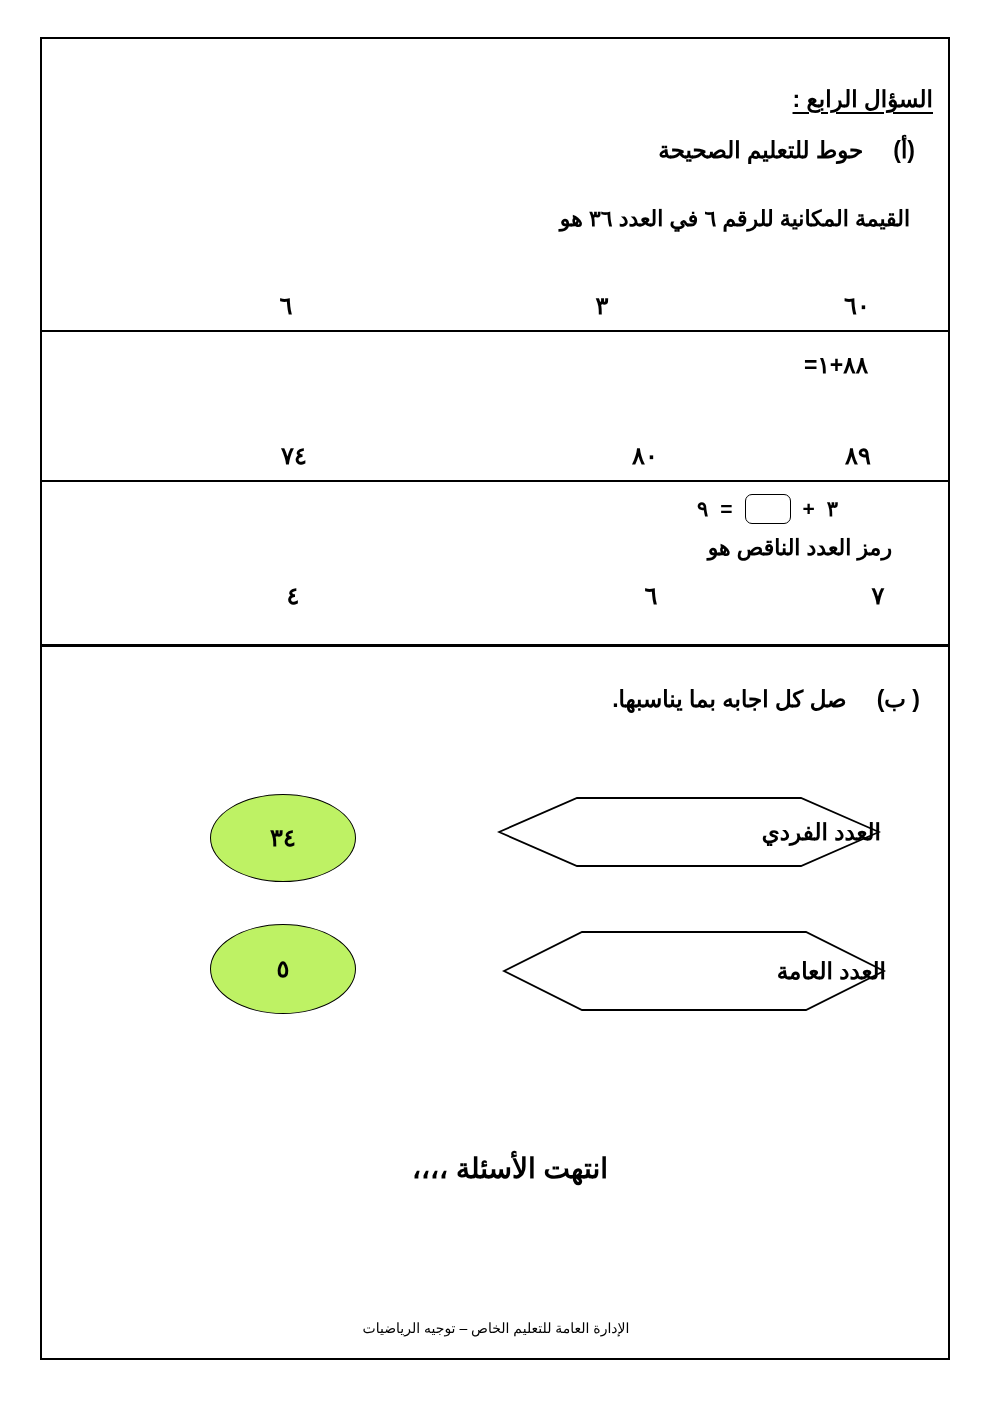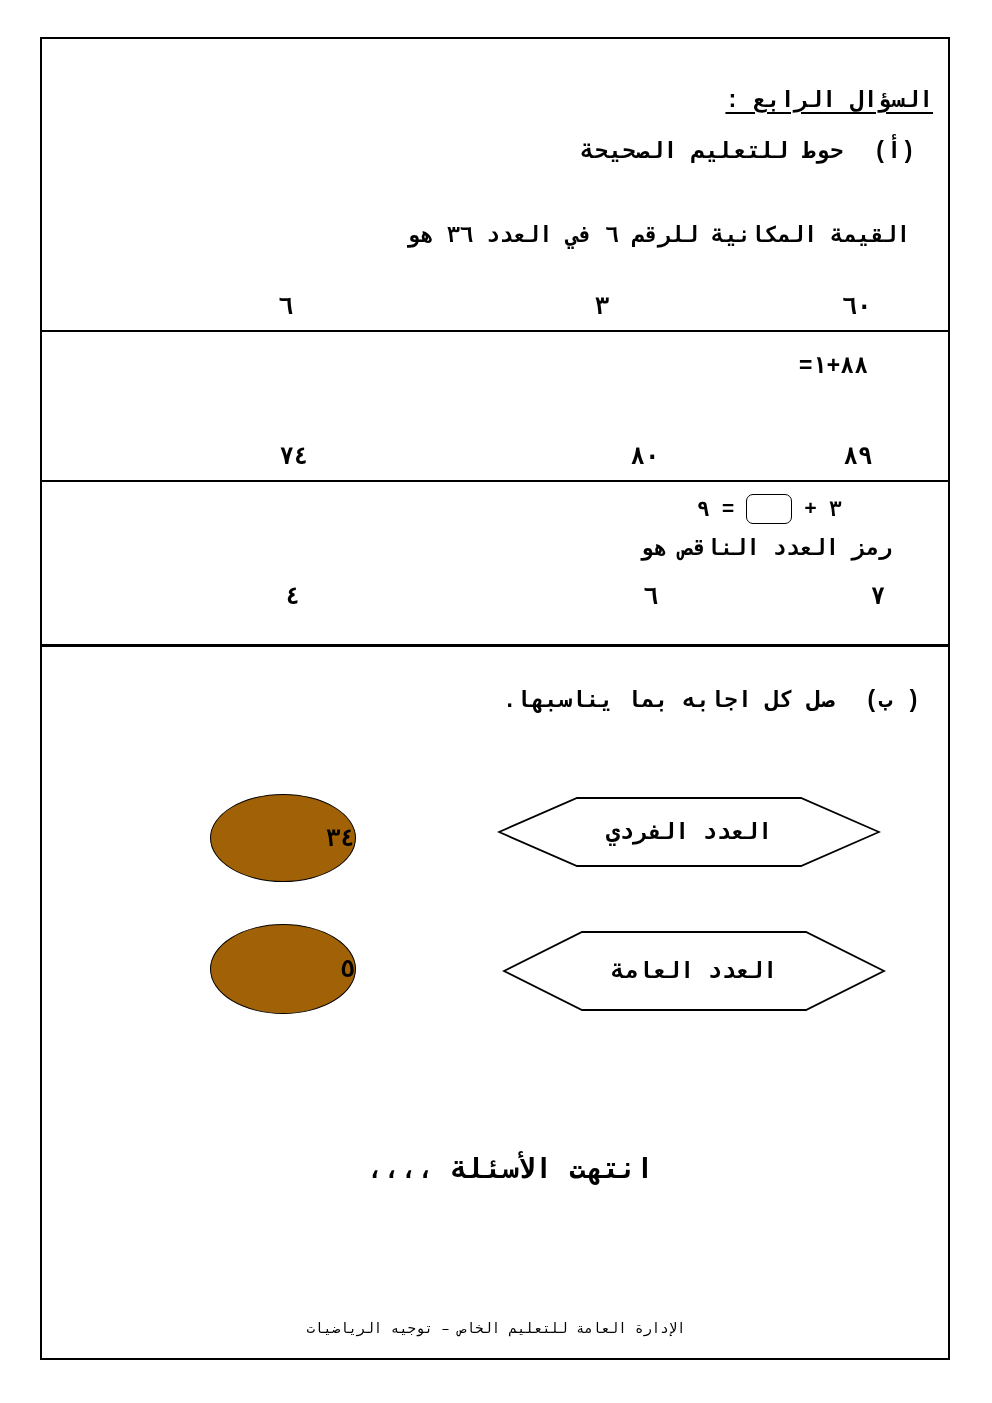--- a/index.html
+++ b/index.html
@@ -2,21 +2,21 @@
 <html lang="ar" dir="rtl"><head>
 <meta charset="utf-8">
 <style>
   * { margin:0; padding:0; box-sizing:border-box; }
   html, body { background:#ffffff; }
   .page {
     position:relative;
     width:992px; height:1403px;
     background:#ffffff;
     color:#000;
-    font-family:Liberation Mono, monospace;
+    font-family:Liberation Sans, sans-serif;
     direction:rtl;
     overflow:hidden;
   }
   .border-frame {
     position:absolute; left:40px; top:37px;
     width:910px; height:1323px;
     border:2px solid #000;
   }
 
   .heading {
@@ -34,21 +34,21 @@
     white-space:nowrap;
   }
   .part-a-header { top:137px; right:77px; }
   .part-b-header { top:686px; right:72px; }
 
   .q-text {
     position:absolute;
     font-size:22px; font-weight:bold;
     white-space:nowrap;
   }
-  .q1-text { top:222px; right:82px; }
+  .q1-text { top:206px; right:82px; }
   .q2-expression {
     position:absolute; top:352px; right:124px;
     font-size:23px; font-weight:bold;
     white-space:nowrap;
     margin-left:48px;
   }
   .q3-text { top:535px; right:100px; }
 
   .options-row {
     position:absolute; left:0; width:992px; height:34px;
@@ -76,40 +76,40 @@
   .answer-box {
     display:inline-block;
     width:46px; height:30px;
     border:1.7px solid #000;
     border-radius:7px;
     background:#fff;
   }
 
   .hexagon {
     position:absolute;
-    display:flex; align-items:center; justify-content:center;
+    display:flex; align-items:center; justify-content:flex-start;
   }
   .hexagon svg {
     position:absolute; inset:0; width:100%; height:100%;
   }
   .hexagon polygon {
     fill:#ffffff; stroke:#000000; stroke-width:1.8;
   }
   .shape-label {
     position:relative;
     font-size:23px; font-weight:bold;
     white-space:nowrap;
     z-index:1;
   }
   .ellipse {
     position:absolute;
     border:1.7px solid #000;
     border-radius:50%;
-    background:#a16207;
-    display:flex; align-items:center; 
+    background:#bef264;
+    display:flex; align-items:center; justify-content:center;
   }
   .ellipse .shape-label { font-size:24px; }
 
   .end-note {
     position:absolute; top:1152px; left:510px;
     transform:translateX(-50%);
     font-size:28px; font-weight:bold;
     white-space:nowrap;
   }
   .footer {

